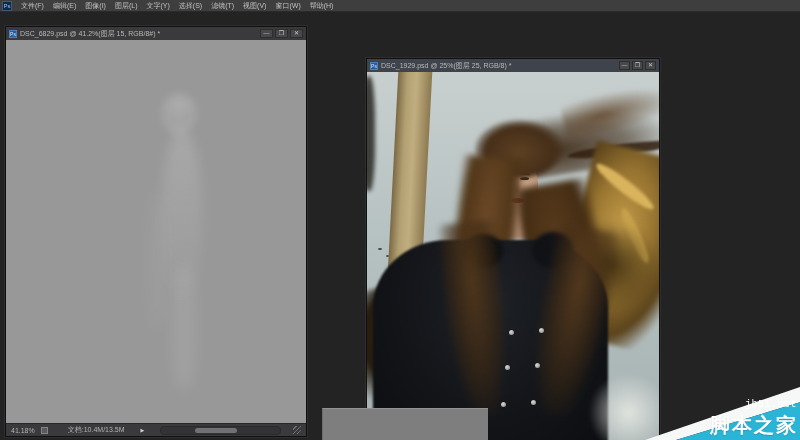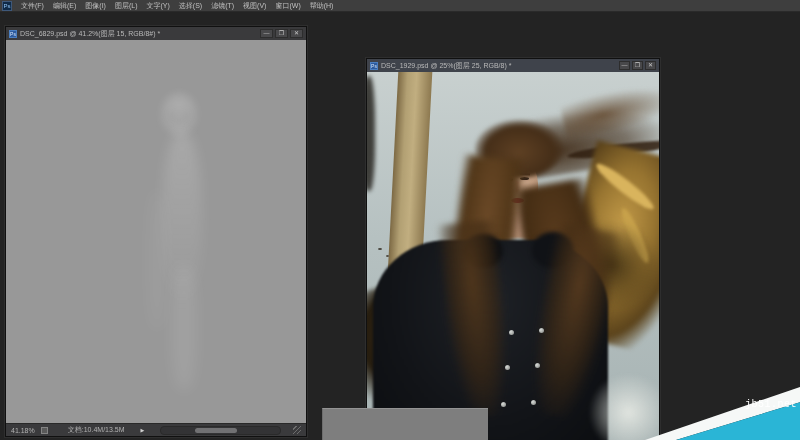--- a/index.html
+++ b/index.html
@@ -347,13 +347,14 @@
     <div class="p-light-br"></div>
   </div>
 </div>
 
 <div class="gray-panel"></div>
 
 <div class="watermark">
   <div class="wm-white"></div>
   <div class="wm-cyan" style="background: rgb(42, 181, 214);"></div>
   <span class="wm-site">jb51.net</span>
+  <span class="wm-brand">脚本之家</span>
 </div>
 
 </body></html>

